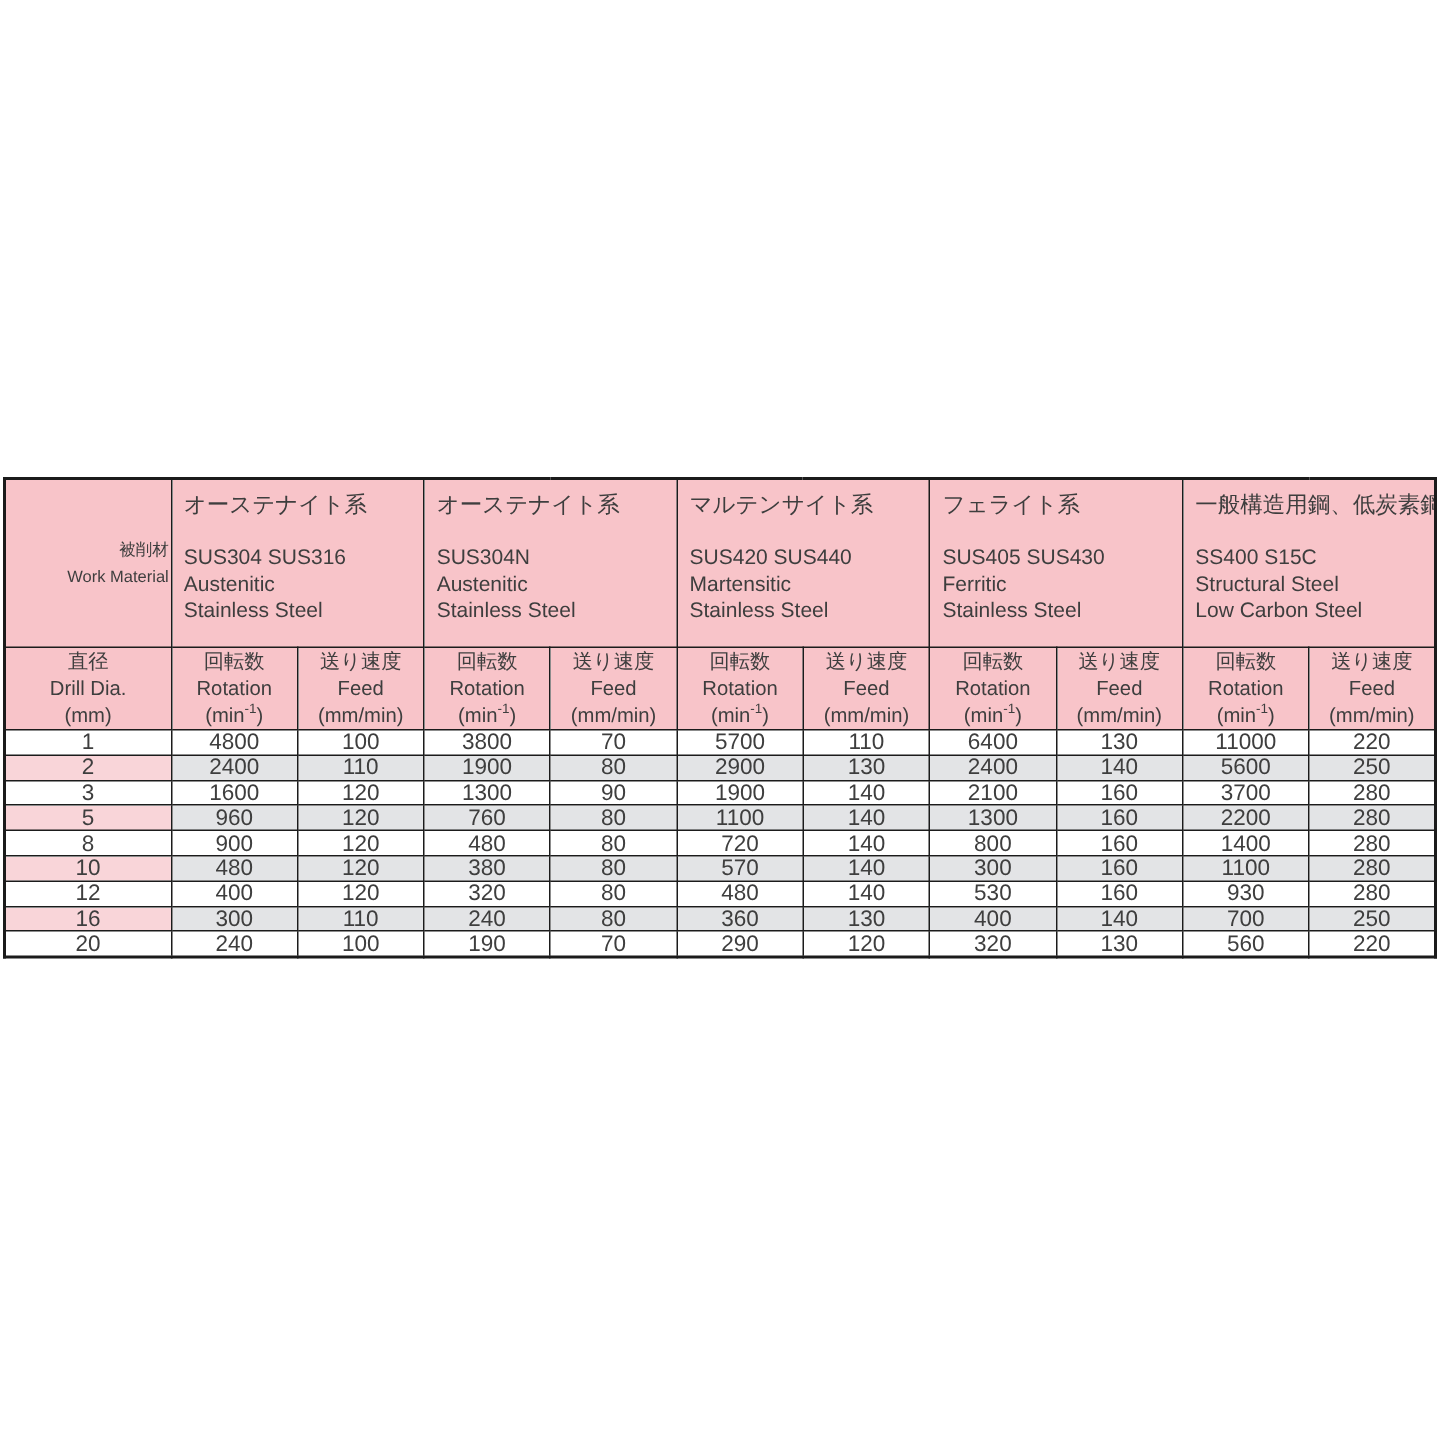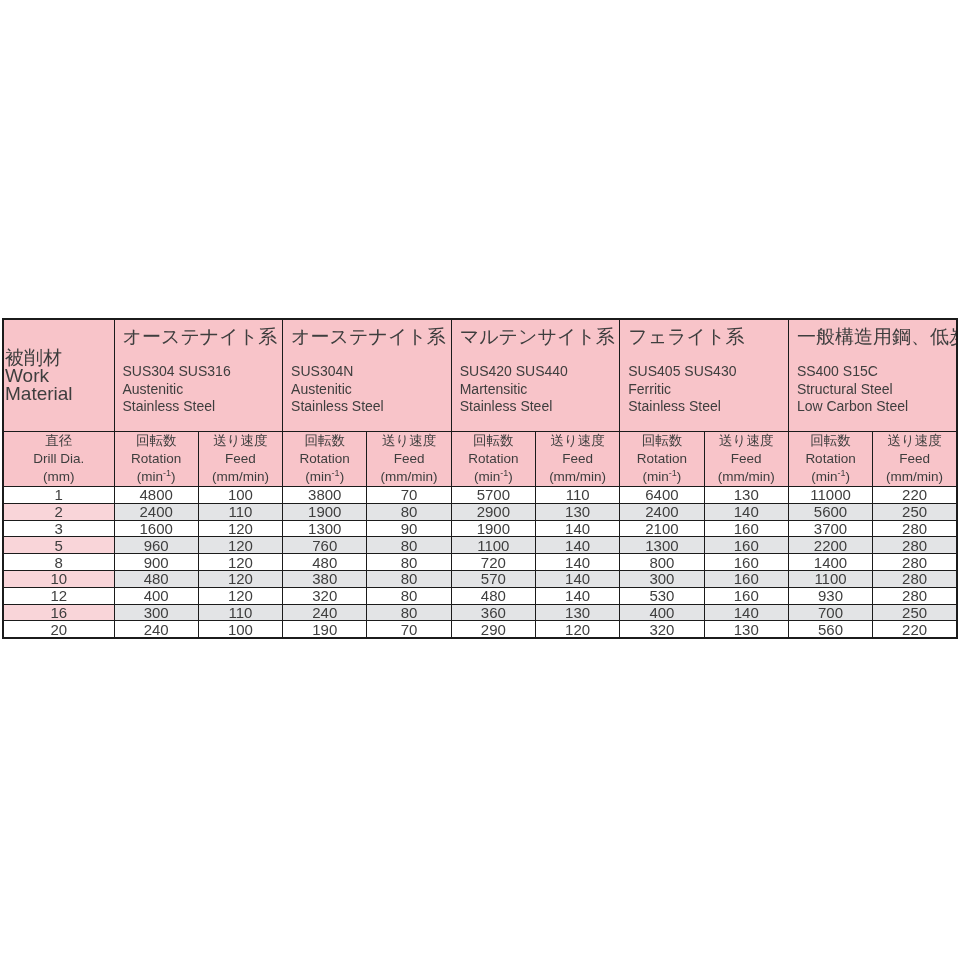--- a/index.html
+++ b/index.html
@@ -32,32 +32,32 @@
     font-weight: normal;
     color: var(--text, #3e3e3e);
     overflow: hidden;
   }
   
   tr.mat-row th {
     background: var(--header-pink, #f8c4c9);
     height: 101px;
   }
   th.wm-cell {
-    text-align: left;
+    text-align: right;
     vertical-align: middle;
-    font-size: 19px;
+    font-size: 11px;
     line-height: 18px;
   }
   th.mat-cell {
     text-align: left;
     vertical-align: top;
     padding: 8px 4px 2px 8px;
   }
   .mat-ja {
-    font-size: 19px;
+    font-size: 15px;
     line-height: 18px;
     margin-bottom: 17px;
     white-space: nowrap;
   }
   .mat-line {
     font-size: 14px;
     line-height: 17.5px;
     white-space: nowrap;
   }
   

